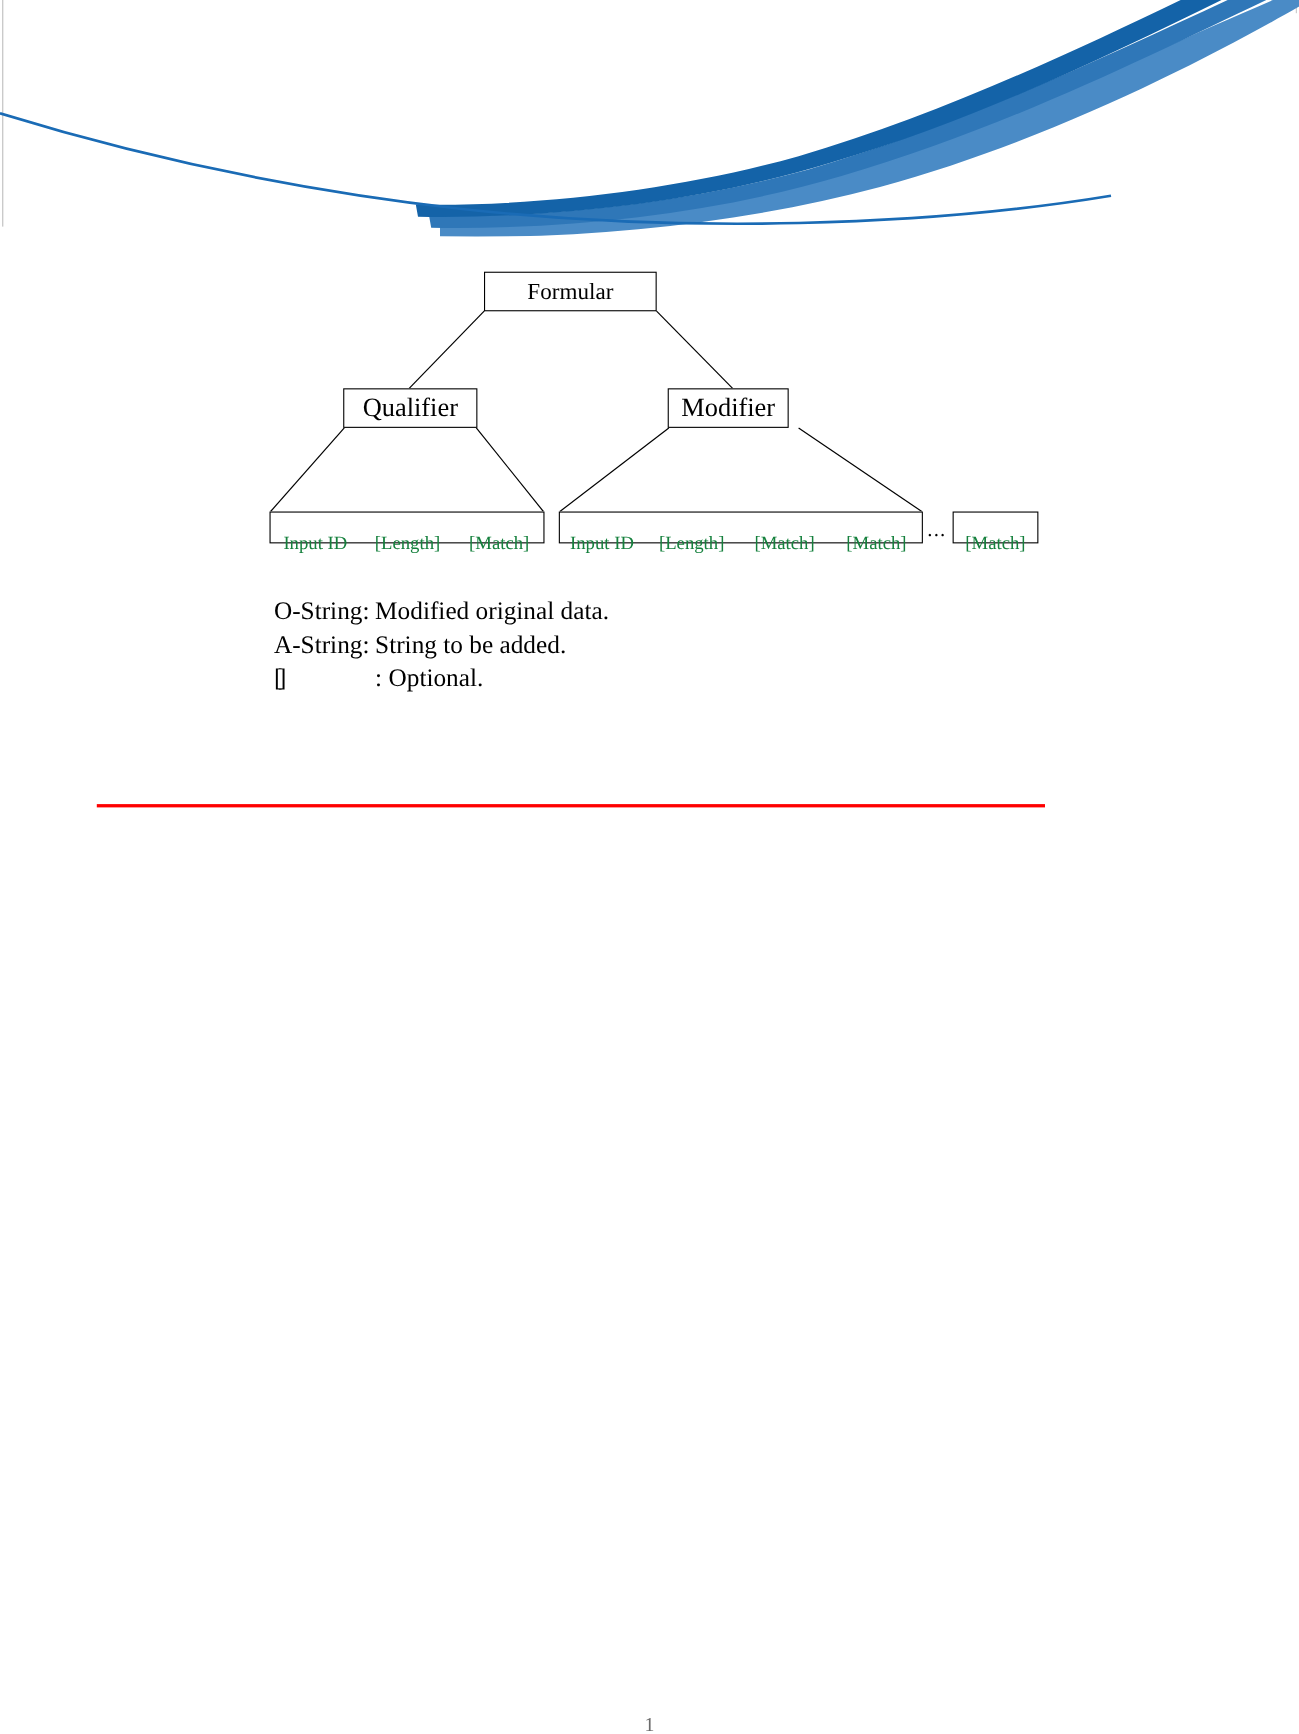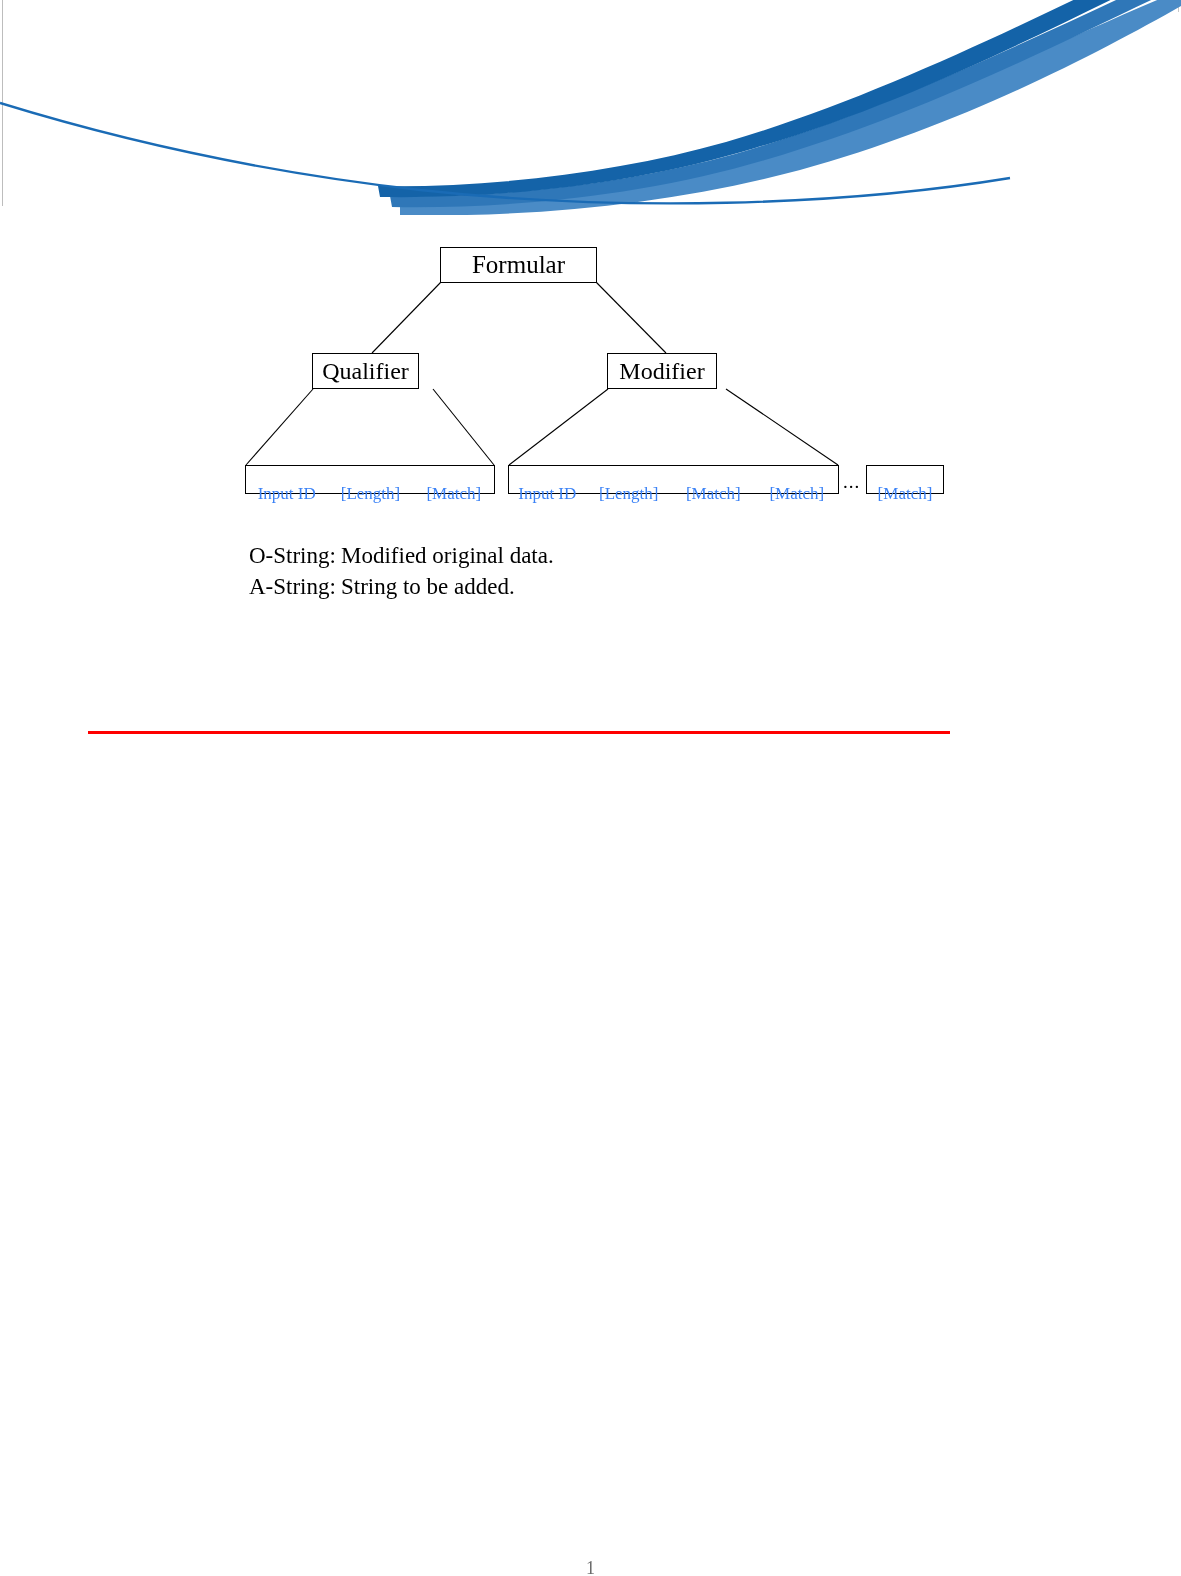--- a/index.html
+++ b/index.html
@@ -114,39 +114,39 @@
     box-sizing: border-box;
     border: 1px solid #000000;
     background: #ffffff;
     display: flex;
     align-items: center;
     justify-content: center;
     font-family: "Liberation Serif", "DejaVu Serif", serif;
     color: #000000;
     white-space: nowrap;
   }
-  .node-root  { font-size: 25px; text-align: center; }
+  .node-root  { font-size: 21px; text-align: center; }
   .node-mid   { font-size: 24px; }
 
   .leaf-group {
     position: absolute;
     box-sizing: border-box;
     border: 1px solid #000000;
     background: #ffffff;
     display: flex;
     height: 29px;
   }
   .leaf-cell {
     box-sizing: border-box;
     display: flex;
     align-items: center;
     justify-content: center;
     font-family: "Liberation Serif", "DejaVu Serif", serif;
     font-size: 17px;
-    color: #3b82f6;
+    color: #15803d;
     white-space: nowrap;
     border-right: 1px solid #000000;
     padding: 0 6px;
     margin-top: 28px;
   }
   .leaf-cell:last-child { border-right: none; }
 
   .ellipsis-mark {
     position: absolute;
     font-family: "Liberation Serif", "DejaVu Serif", serif;
@@ -250,21 +250,21 @@
         <line x1="433" y1="389" x2="494" y2="465"></line>
 
         <line x1="608" y1="389" x2="509" y2="465"></line>
         <line x1="726" y1="389" x2="838" y2="465"></line>
       </g>
     </svg>
   </div>
 
   <div class="node-box node-root" style="left:440px; top:247px; width:157px; height:36px;">Formular</div>
 
-  <div class="node-box node-mid" style="left:312px; top:353px; width:107px; height:36px;">Qualifier</div>
+  <div class="node-box node-mid" style="left:312px; top:353px; width:122px; height:36px;">Qualifier</div>
 
   <div class="node-box node-mid" style="left:607px; top:353px; width:110px; height:36px;">Modifier</div>
 
   <div class="leaf-group" style="left:245px; top:465px; width:250px;">
     <div class="leaf-cell" style="width:83px;">Input ID</div>
     <div class="leaf-cell" style="width:86px;">[Length]</div>
     <div class="leaf-cell" style="width:81px;">[Match]</div>
   </div>
 
   <div class="leaf-group" style="left:508px; top:465px; width:331px;">
@@ -280,19 +280,22 @@
     <div class="leaf-cell" style="width:76px;">[Match]</div>
   </div>
 
   <div id="legend">
     <div class="legend-row">
       <span class="legend-term">O-String:</span><span class="legend-def">Modified original data.</span>
     </div>
     <div class="legend-row">
       <span class="legend-term">A-String:</span><span class="legend-def">String to be added.</span>
     </div>
+    <div class="legend-row">
+      <span class="legend-term sym">[]</span><span class="legend-def">: Optional.</span>
+    </div>
   </div>
 
   <div id="footer-rule"></div>
 
   <div id="page-number">1</div>
 
 </div>
 
 </body></html>

